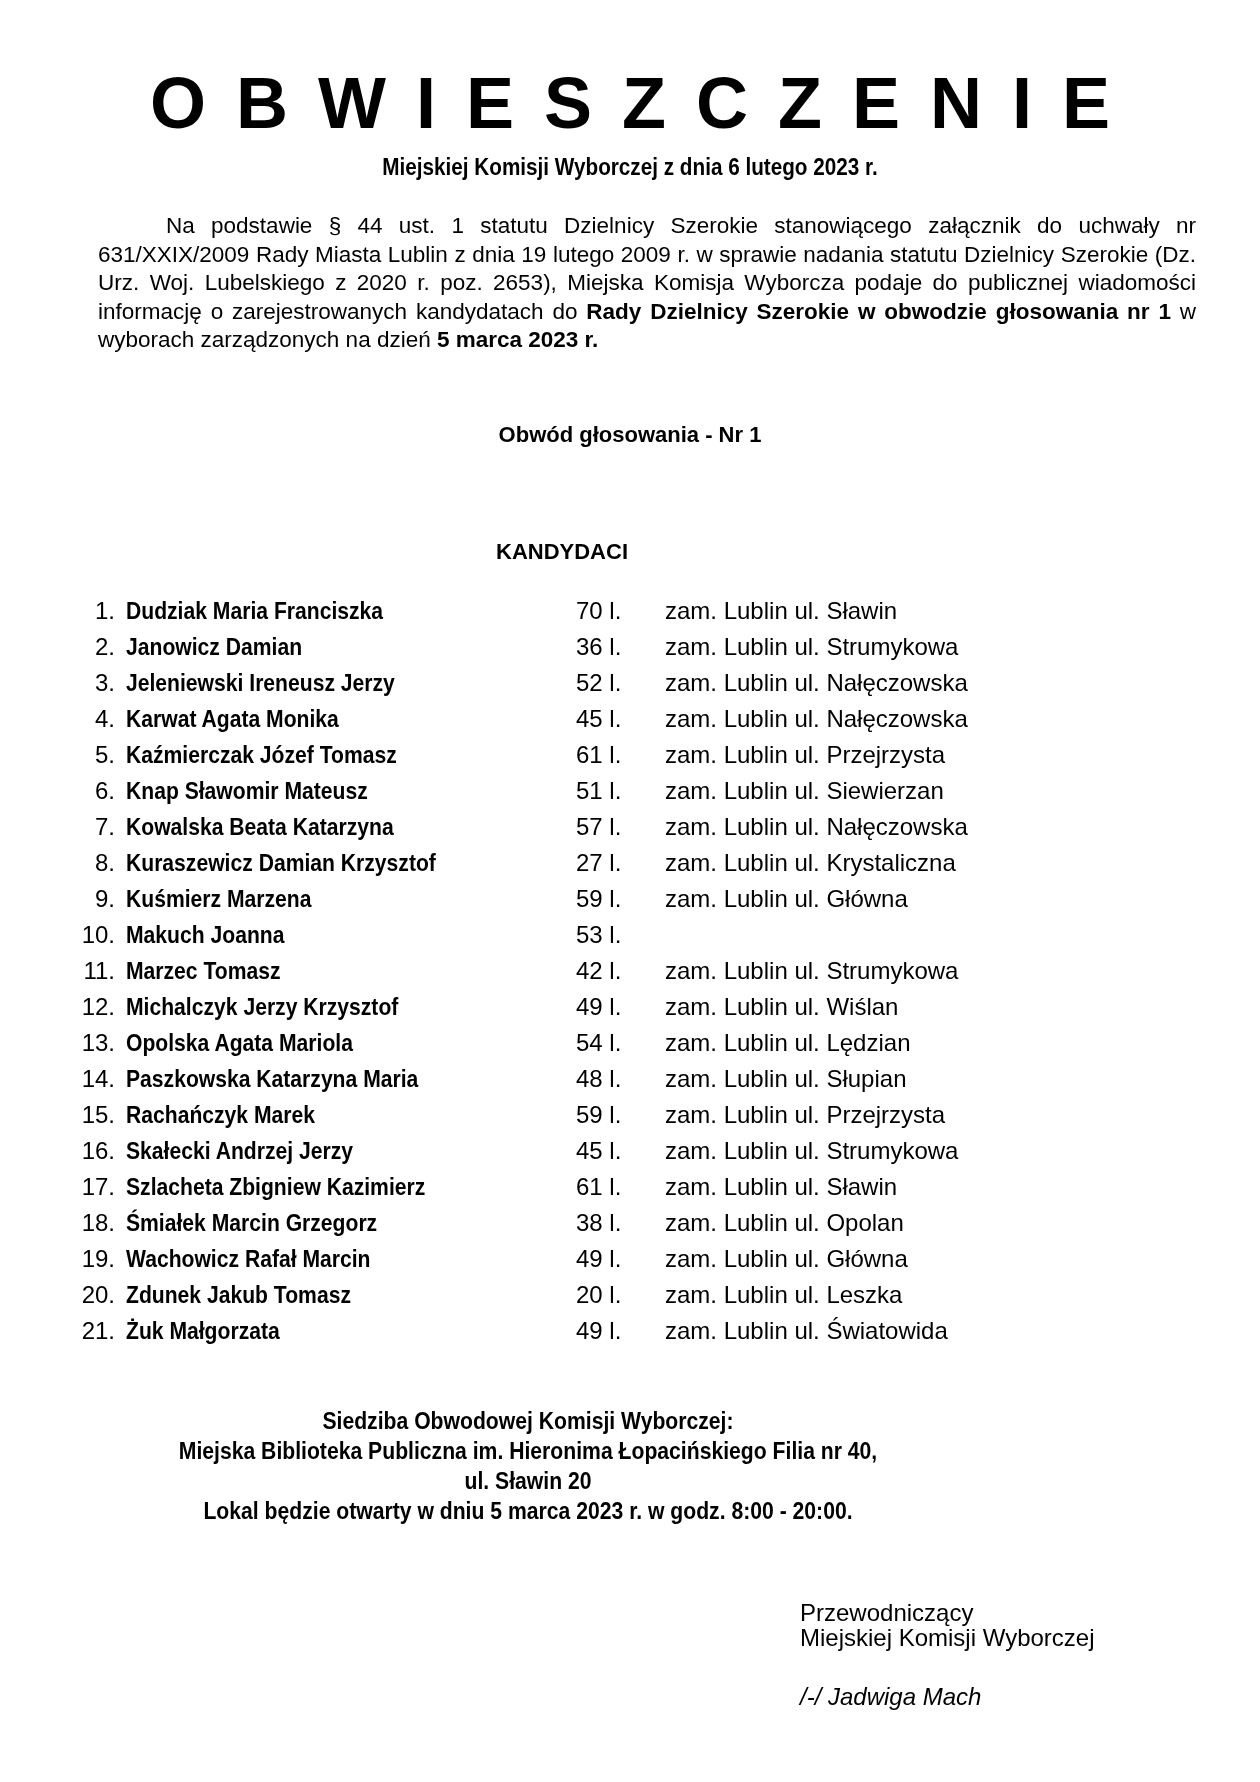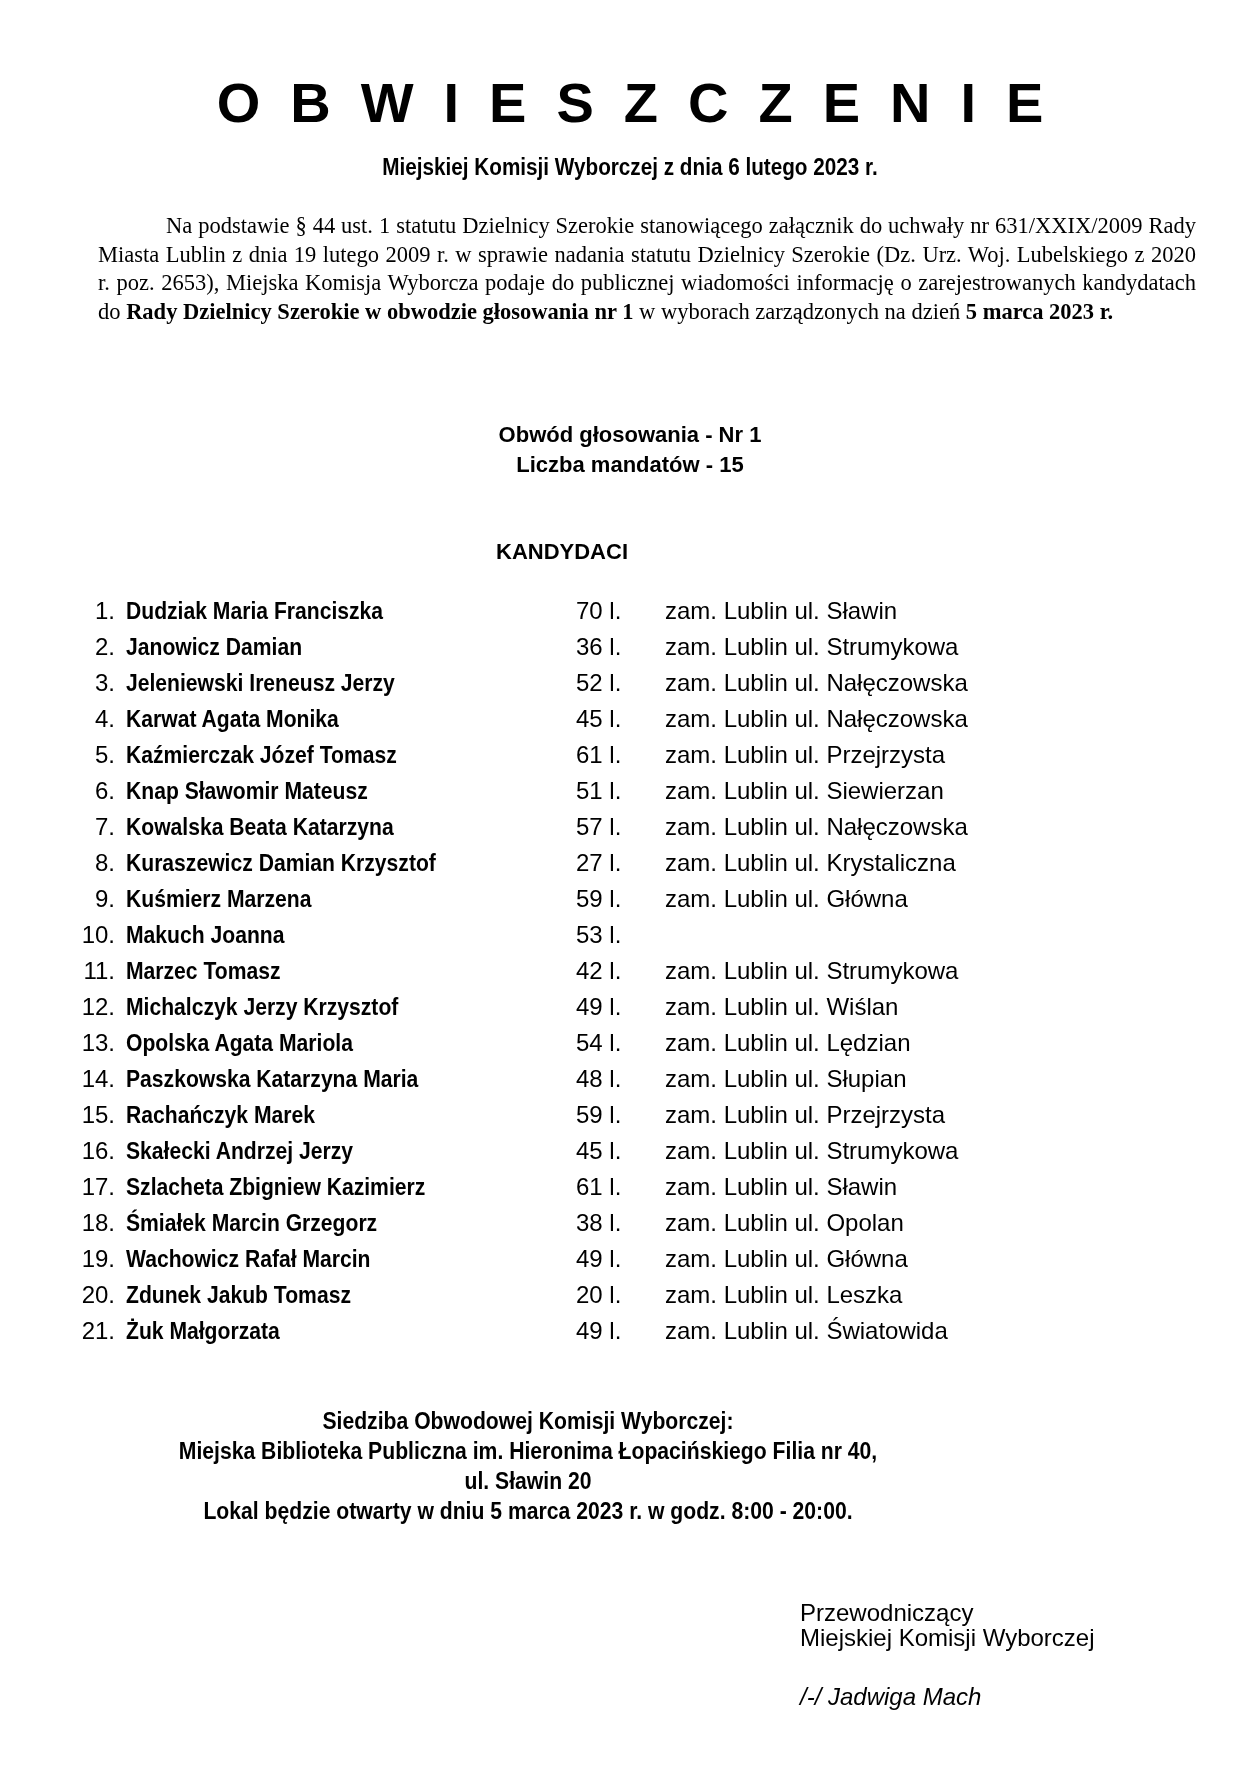--- a/index.html
+++ b/index.html
@@ -1,29 +1,29 @@
 <!DOCTYPE html>
 <html><head>
 <meta charset="utf-8">
 <style>
   html, body { margin: 0; padding: 0; background: #ffffff; }
   body { width: 1260px; height: 1782px; position: relative; overflow: hidden; color: #000; font-family: "Liberation Sans", sans-serif; }
   .title {
     position: absolute; top: 58px; left: 0; width: 1260px; text-align: center;
-    font-weight: bold; font-size: 56px; letter-spacing: 30px; line-height: 90px;
+    font-weight: bold; font-size: 72px; letter-spacing: 30px; line-height: 90px;
     padding-left: 30px; box-sizing: border-box;
   }
   .subtitle {
     position: absolute; top: 152px; left: 0; width: 1260px; text-align: center;
     font-weight: bold; font-size: 23px; line-height: 30px;
     transform: scaleX(0.9);
   }
   .body-para {
     position: absolute; top: 212px; left: 98px; width: 1098px;
-    font-size: 22.5px; line-height: 28.5px; text-align: justify; text-indent: 68px; font-family: Liberation Serif, serif;
+    font-size: 22.5px; line-height: 28.5px; text-align: justify; text-indent: 68px;
   }
   .body-para b { font-weight: bold; }
   .circuit {
     position: absolute; top: 420px; left: 0; width: 1260px; text-align: center;
     font-weight: bold; font-size: 22px; line-height: 30px;
   }
   .cand-header {
     position: absolute; top: 537px; left: 0; width: 1124px; text-align: center;
     font-weight: bold; font-size: 22px; line-height: 30px;
   }
@@ -47,21 +47,20 @@
 </head>
 <body>
 
 <div class="title">OBWIESZCZENIE</div>
 <div class="subtitle">Miejskiej Komisji Wyborczej z dnia 6 lutego 2023 r.</div>
 
 <div class="body-para"><span>Na podstawie § 44 ust. 1 statutu Dzielnicy Szerokie stanowiącego załącznik do uchwały nr 631/XXIX/2009 Rady Miasta Lublin z dnia 19 lutego 2009 r. w sprawie nadania statutu Dzielnicy Szerokie (Dz. Urz. Woj. Lubelskiego z 2020 r. poz. 2653), Miejska Komisja Wyborcza podaje do publicznej wiadomości informację o zarejestrowanych kandydatach do </span><b>Rady Dzielnicy Szerokie w obwodzie głosowania nr 1</b><span> w wyborach zarządzonych na dzień </span><b>5 marca 2023 r.</b></div>
 
 <div class="circuit">
   <div>Obwód głosowania - Nr 1</div>
-  <div>Liczba mandatów - 15</div>
 </div>
 
 <div class="cand-header">KANDYDACI</div>
 
 <div class="cand-list" id="cand-list">
     <div class="cand-row">
       <span class="cand-num">1.</span>
       <span class="cand-name">Dudziak Maria Franciszka</span>
       <span class="cand-age">70 l.</span>
       <span class="cand-addr">zam. Lublin ul. Sławin</span>

